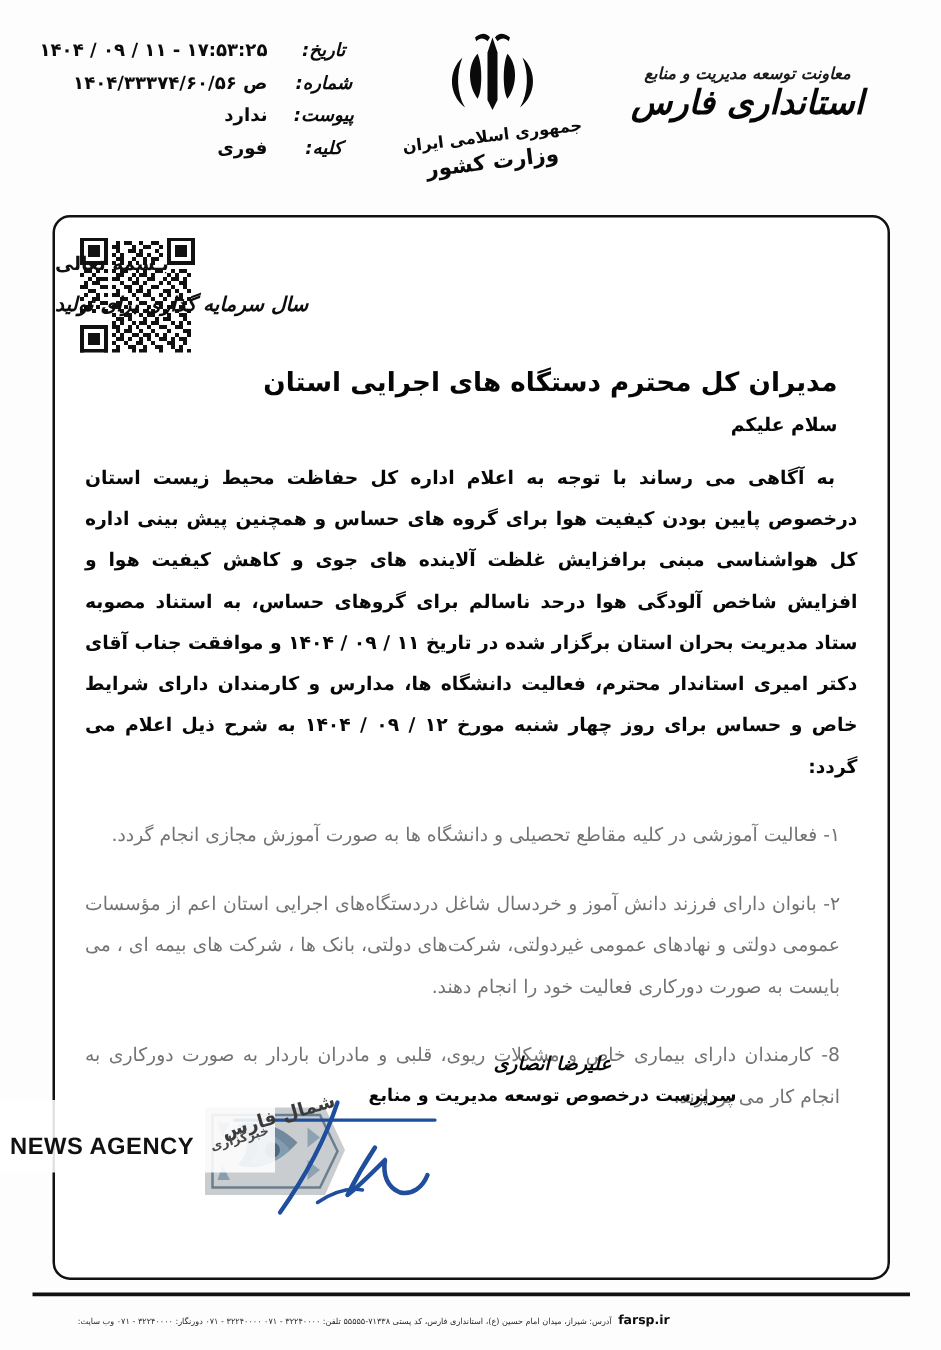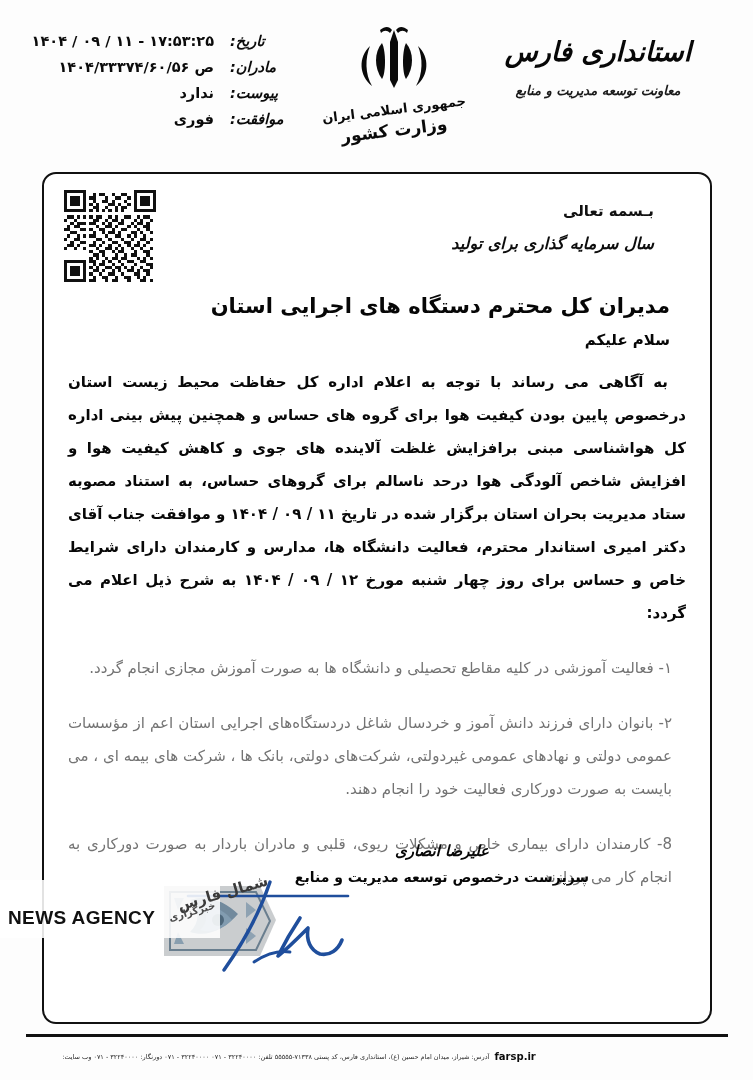--- a/index.html
+++ b/index.html
@@ -42,21 +42,21 @@
     align-items: baseline;
     height: 26px;
     white-space: nowrap;
   }
   .meta-label {
     font-size: 14.5px;
     font-weight: 700;
     color: #0b0b0b;
     font-style: italic;
     width: 58px;
-    text-align: left;
+    text-align: center;
     letter-spacing: -0.2px;
   }
   .meta-value {
     font-size: 14.5px;
     font-weight: 700;
     color: #0b0b0b;
     margin-right: 16px;
     letter-spacing: 0.3px;
     direction: ltr;
     unicode-bidi: plaintext;
@@ -134,37 +134,36 @@
     height: 92px;
   }
   #qr-code svg { display: block; }
 
   
   #basmala-block {
     position: absolute;
     top: 28px;
     left: 0;
     width: 670px;
-    text-align: right;
+    text-align: left;
     padding-right: 60px;
   }
   #basmala {
     font-size: 15px;
     font-weight: 600;
     color: #111;
     letter-spacing: 2px;
   }
   #year-slogan {
     font-size: 16px;
     font-weight: 700;
     color: #0d0d0d;
     margin-top: 14px;
     font-style: italic;
     letter-spacing: 0.4px;
-    padding-left: 43px;
   }
 
   
   #addressee {
     position: absolute;
     top: 120px;
     right: 40px;
     font-size: 21px;
     font-weight: 700;
     color: #060606;
@@ -343,29 +342,29 @@
 <div id="page">
 
   <div id="letterhead">
 
     <div id="meta-block">
       <div class="meta-row">
         <span class="meta-label">تاریخ:</span>
         <span class="meta-value">۱۴۰۴ / ۰۹ / ۱۱ - ۱۷:۵۳:۲۵</span>
       </div>
       <div class="meta-row">
-        <span class="meta-label">مادران:</span>
+        <span class="meta-label">شماره:</span>
         <span class="meta-value">ص ۱۴۰۴/۳۳۳۷۴/۶۰/۵۶</span>
       </div>
       <div class="meta-row">
         <span class="meta-label">پیوست:</span>
         <span class="meta-value short">ندارد</span>
       </div>
       <div class="meta-row">
-        <span class="meta-label">موافقت:</span>
+        <span class="meta-label">کلیه:</span>
         <span class="meta-value short">فوری</span>
       </div>
     </div>
 
     <div id="emblem-block">
       <svg id="emblem-svg" width="84" height="74" viewBox="0 0 84 74">
         <g fill="#0a0a0a">
 
           <path d="M42 4 L46 16 L46 54 L42 62 L38 54 L38 16 Z"></path>
 
@@ -379,22 +378,22 @@
 
           <path d="M28 4 C33 0 37 0 40 4 L38 7 C35 4 32 4 29 7 Z"></path>
           <path d="M44 4 C47 0 51 0 56 4 L55 7 C52 4 49 4 46 7 Z"></path>
         </g>
       </svg>
       <div class="emblem-line">جمهوری اسلامی ایران</div>
       <div class="emblem-line second">وزارت کشور</div>
     </div>
 
     <div id="org-block">
+      <div id="org-subtitle">معاونت توسعه مدیریت و منابع</div>
       <div id="org-title">استانداری فارس</div>
-      <div id="org-subtitle">معاونت توسعه مدیریت و منابع</div>
     </div>
   </div>
 
   <div id="letter-frame">
 
     <div id="qr-code">
       <svg width="92" height="92" viewBox="0 0 29 29" shape-rendering="crispEdges">
         <rect width="29" height="29" fill="#ffffff"></rect>
         <g fill="#111111">
 

